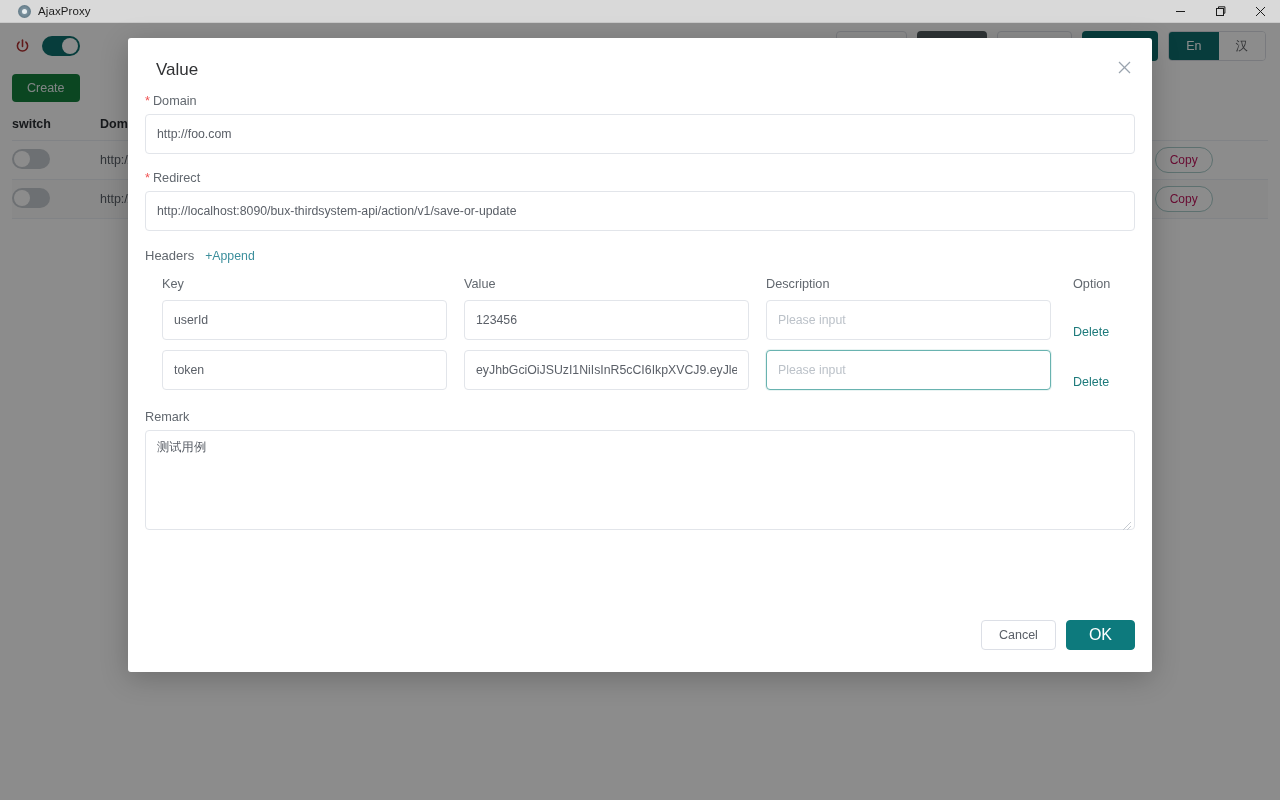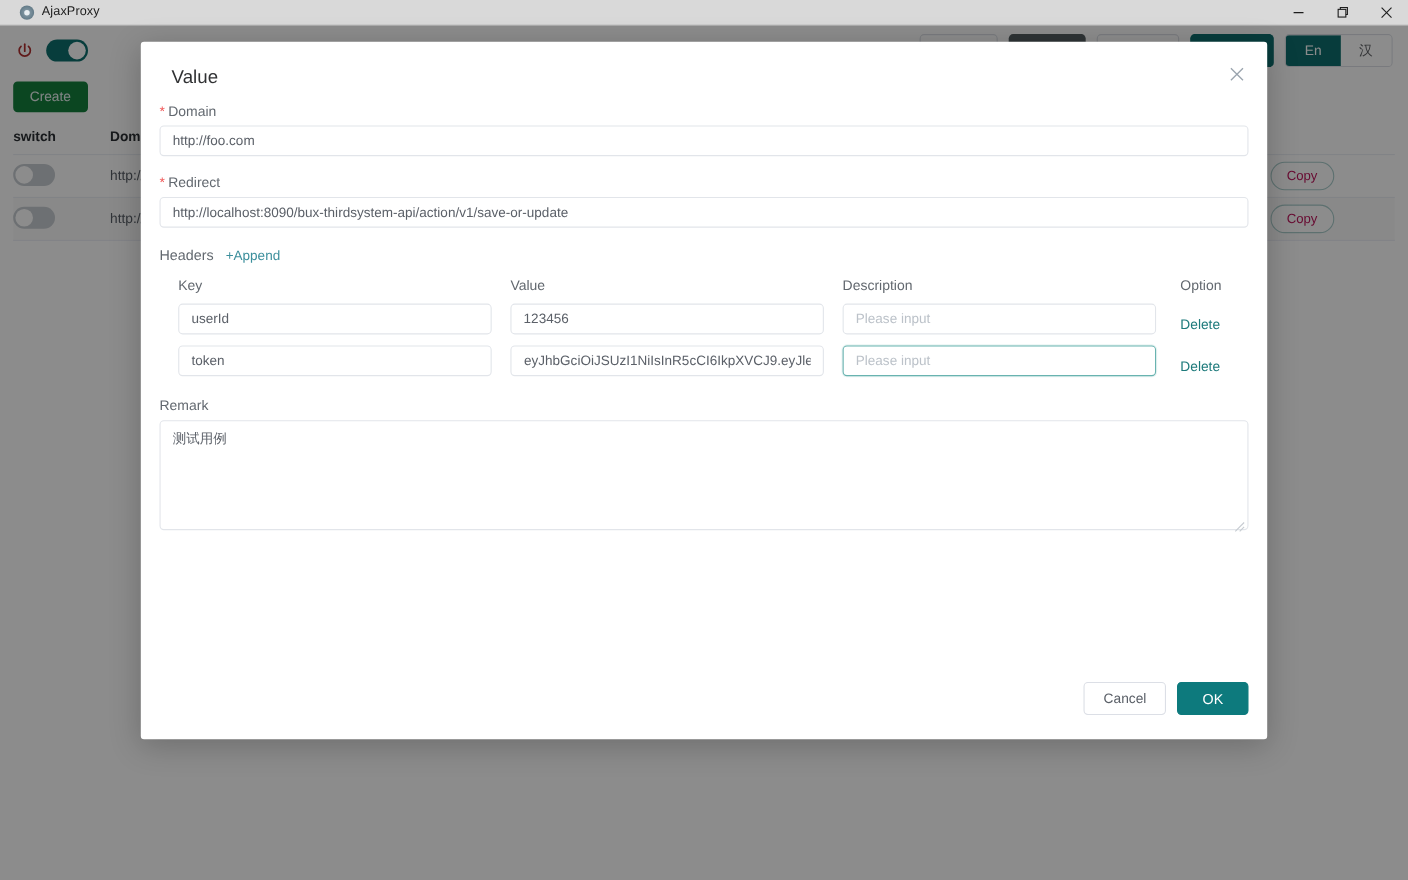--- a/index.html
+++ b/index.html
@@ -174,21 +174,21 @@
     display: flex; justify-content: flex-end; gap: 10px;
   }
 
   .form-label {
     font-size: 12.7px; color: #62686f;
     margin: 0 0 6px 0;
   }
   .req-star { color: #f05252; margin-right: 3px; }
   .field-group { margin-bottom: 17px; }
   .inp {
-    width: 100%; height: 28px;
+    width: 100%; height: 40px;
     border: 1px solid #e2e5ea; border-radius: 4px;
     background: #fff;
     font-size: 12.3px; color: #5b6068;
     padding: 0 11px;
     font-family: "Liberation Sans", sans-serif;
     outline: none;
   }
   .inp::placeholder { color: #bcc2c9; }
   .inp.focused { border-color: #69b3b0; box-shadow: 0 0 0 1px rgba(105,179,176,.15); }
 
@@ -238,21 +238,21 @@
 
   .btn-cancel {
     height: 30px; padding: 0 17px;
     border: 1px solid #dcdfe6; border-radius: 4px;
     background: #fff; color: #5b6068; font-size: 12.5px;
     display: flex; align-items: center;
   }
   .btn-ok {
     height: 30px; padding: 0 22px;
     border: 1px solid #0d7a7d; border-radius: 4px;
-    background: #0d7a7d; color: #fff; font-size: 13px;
+    background: #0d7a7d; color: #fff; font-size: 16px;
     display: flex; align-items: center;
   }
 </style>
 </head>
 <body>
 
 <div id="app">
 
   <div class="titlebar">
     <div class="titlebar-left">

